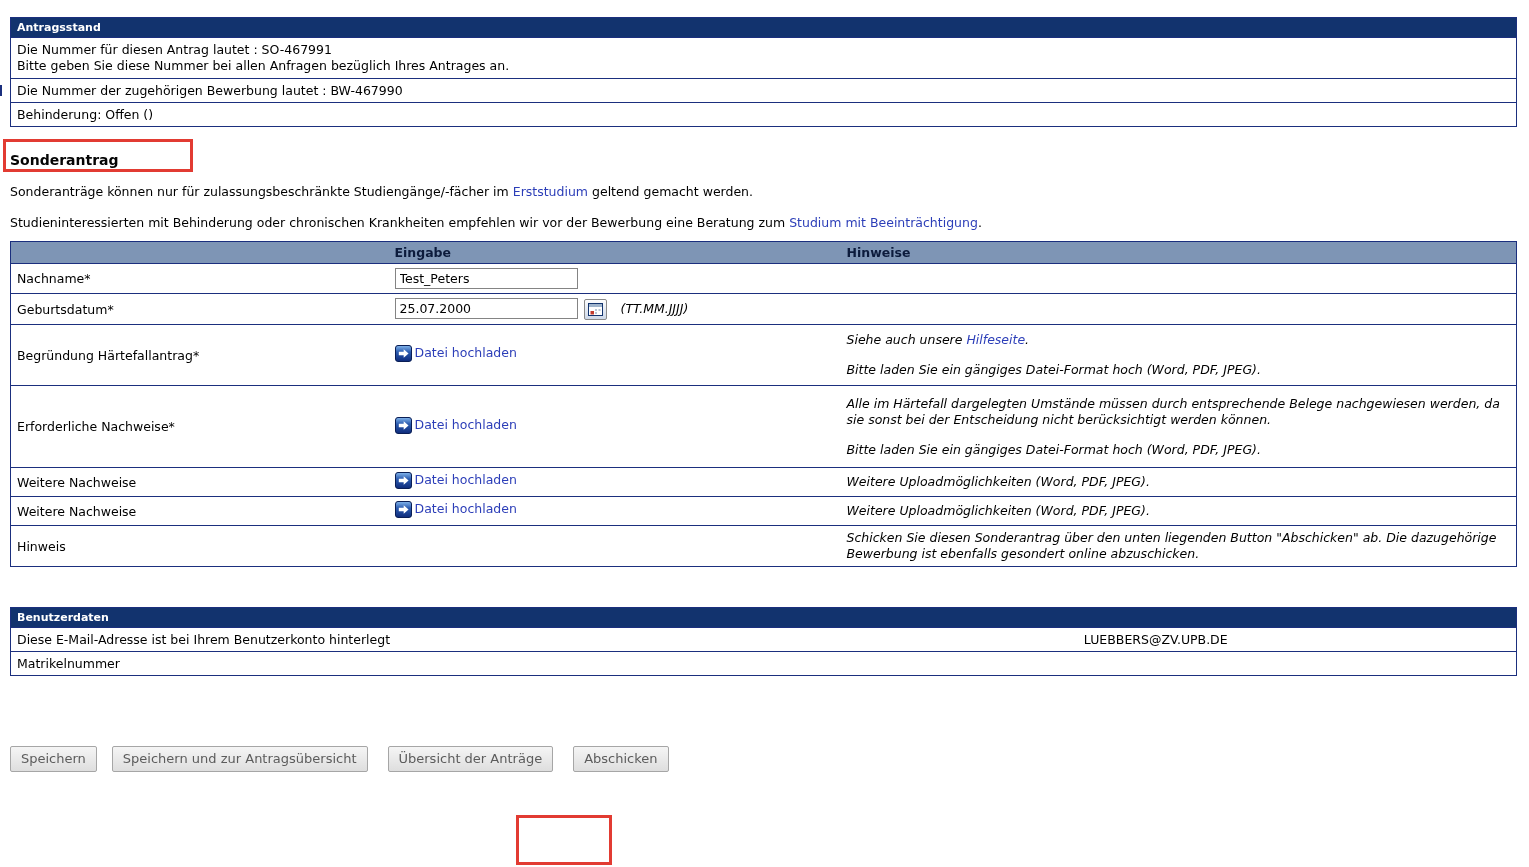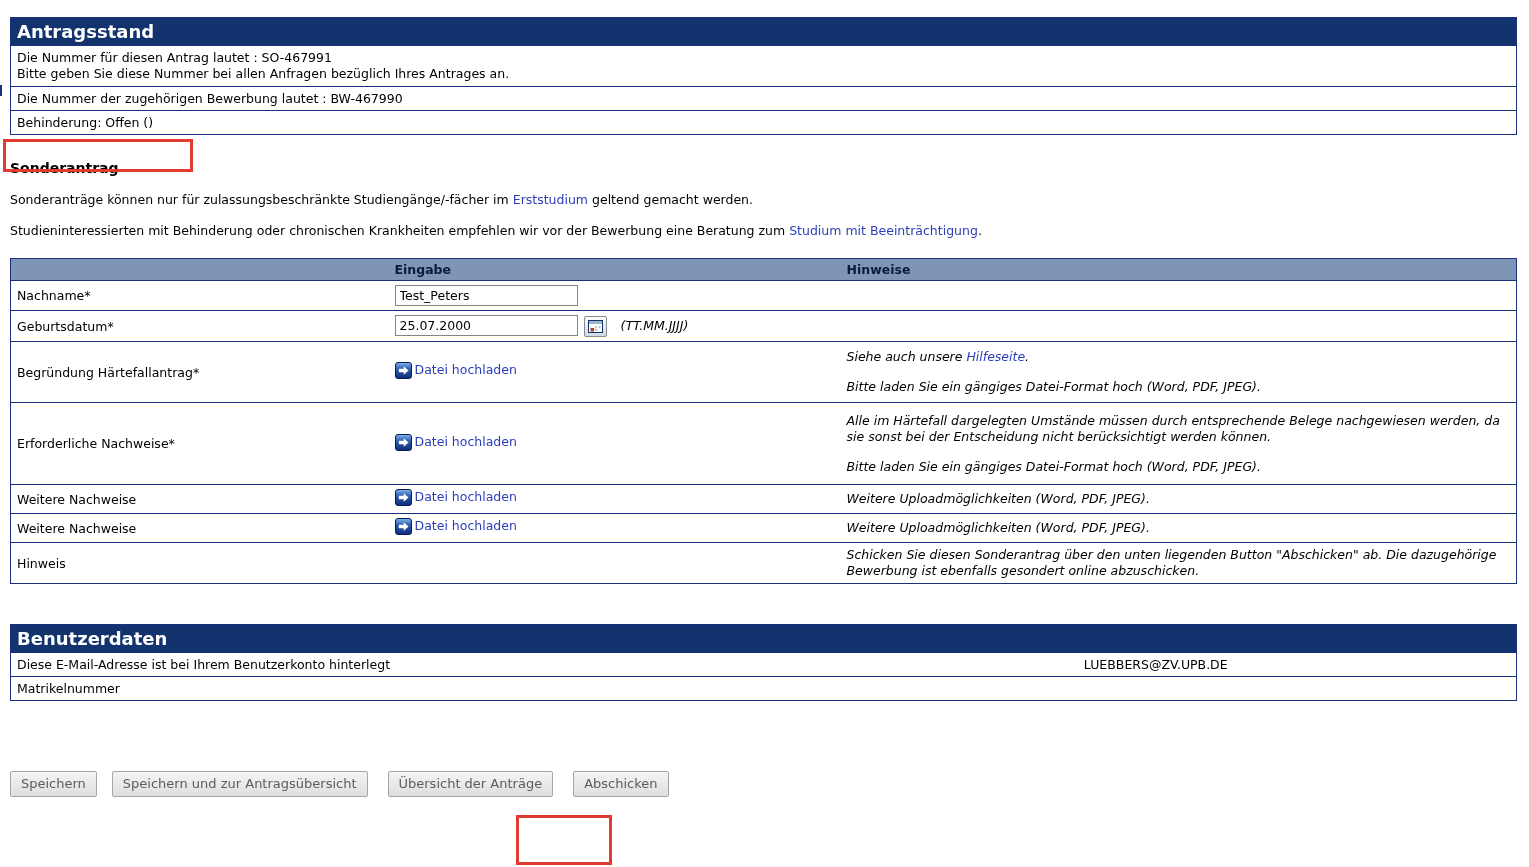--- a/index.html
+++ b/index.html
@@ -17,30 +17,30 @@
   p.para { margin:16px 0 0 0; }
 
   a.plink, a.hlink, a.upload { color:#2c3eb8; text-decoration:none; cursor:pointer; }
 
   table.panel {
     width:100%; border-collapse:collapse; border:1px solid #1b2f7e;
   }
   table.panel { margin-top:17px; }
   table.panel th {
     background:#12336e; color:#ffffff; font-weight:bold; text-align:left;
-    padding:3px 6px; font-size:18px; height:14px;
+    padding:3px 6px; font-size:11px; height:14px;
   }
   table.panel td { border-top:1px solid #1b2f7e; padding:4px 6px; }
   table.panel td .line { display:block; line-height:16px; }
   tr.status-row1 td { height:33px; }
   tr.status-row2 td { height:16px; }
   tr.status-row3 td { height:17px; }
 
   table.form-table {
-    width:100%; border-collapse:collapse; border:1px solid #1b2f7e; margin-top:20px;
+    width:100%; border-collapse:collapse; border:1px solid #1b2f7e; margin-top:11px;
   }
   table.form-table th {
     background:#7e95b5; color:#0c1b3c; font-weight:bold; text-align:left;
     padding:3px 6px; height:15px; border-bottom:1px solid #1b2f7e;
   }
   table.form-table td {
     border-bottom:1px solid #1b2f7e; padding:4px 6px; vertical-align:middle;
   }
   tr.r-sm td   { height:23px; }
   tr.r-up1 td  { height:61px; }

